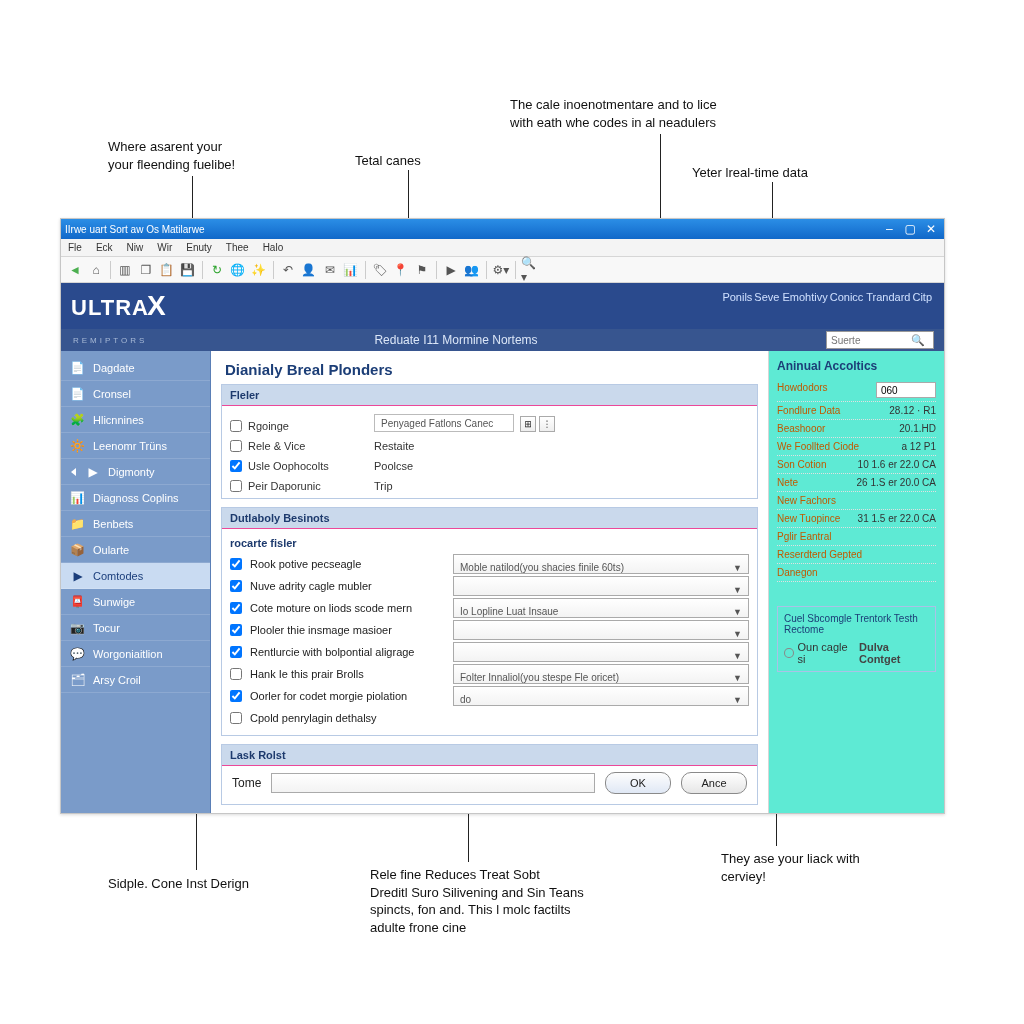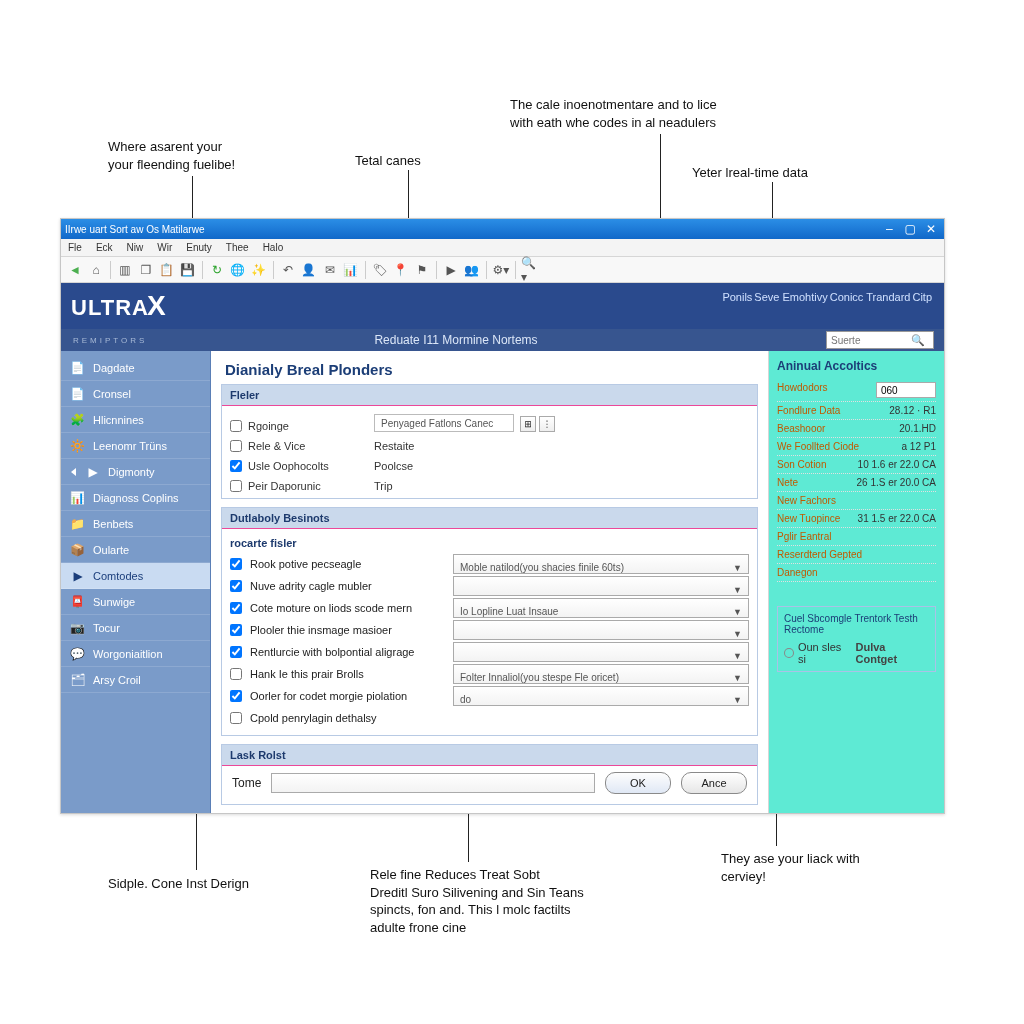--- a/index.html
+++ b/index.html
@@ -396,20 +396,20 @@
           </div>
           <div class="kv">
             <span class="k">Danegon</span>
             <span class="v"></span>
           </div>
         </div>
       <div class="promo">
         <div class="promo-hd">Cuel Sbcomgle Trentork Testh Rectome</div>
         <div class="promo-btn">
           <span class="radio"></span>
-          <span>Oun sles si</span>
+          <span>Oun cagle si</span>
           <b>Dulva Contget</b>
         </div>
       </div>
     </div>
 
   </div>
 </div>
 
 </body></html>

